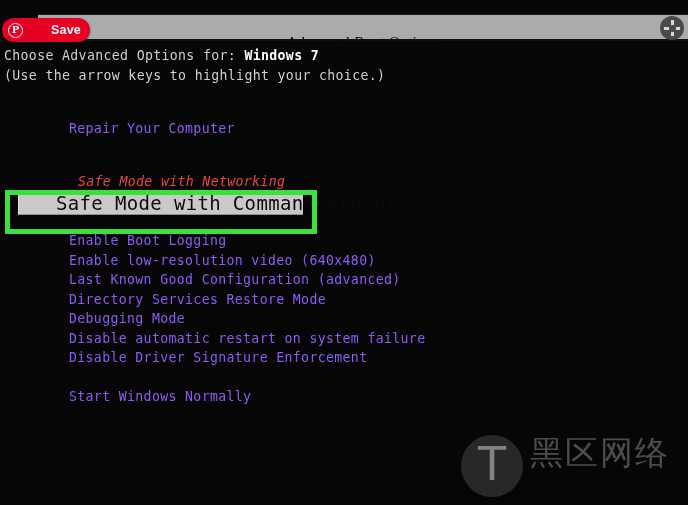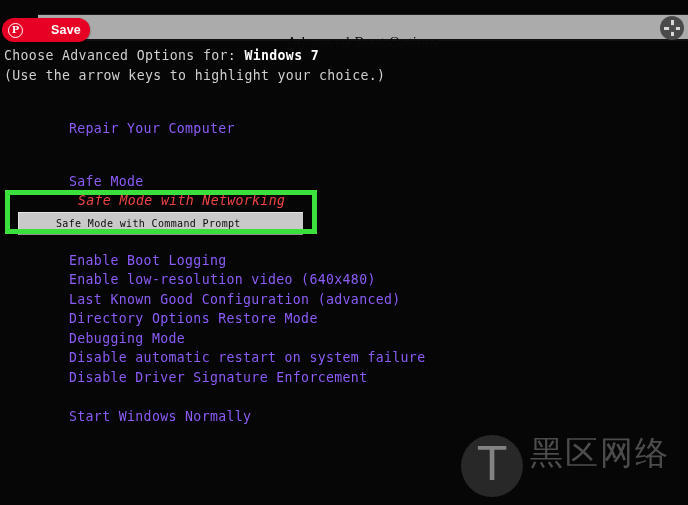--- a/index.html
+++ b/index.html
@@ -140,21 +140,21 @@
   }
   #selected-row {
     position:absolute;
     left:18px; top:1px;
     width:285px; height:23px;
     background:#c9c9c9;
     border-top:1px solid #e4e4e4;
     border-left:1px solid #e0e0e0;
     border-bottom:1px solid #8e8e8e;
     color:#0a0a0a;
-    font-size:10px;
+    font-size:19px;
     line-height:21px;
     padding-left:37px;
     white-space:pre;
     cursor:pointer;
     letter-spacing:0.35px;
   }
 
   
   #highlight-box {
     position:absolute;
@@ -251,33 +251,32 @@
     <div class="line hdr">(Use the arrow keys to highlight your choice.)</div>
 
     <div class="spacer"></div>
     <div class="spacer-sm"></div>
 
     <div class="opt">Repair Your Computer</div>
 
     <div class="spacer"></div>
     <div class="spacer-sm"></div>
 
-    <div class="opt">Safe Mode</div>
     <div id="row-networking">Safe Mode with Networking</div>
 
     <div id="selected-wrap">
       <div id="selected-row">Safe Mode with Command Prompt</div>
     </div>
 
     <div class="spacer-sm"></div>
 
     <div class="opt">Enable Boot Logging</div>
     <div class="opt">Enable low-resolution video (640x480)</div>
     <div class="opt">Last Known Good Configuration (advanced)</div>
-    <div class="opt">Directory Options Restore Mode</div>
+    <div class="opt">Directory Services Restore Mode</div>
     <div class="opt">Debugging Mode</div>
     <div class="opt">Disable automatic restart on system failure</div>
     <div class="opt">Disable Driver Signature Enforcement</div>
 
     <div class="spacer"></div>
 
     <div class="opt">Start Windows Normally</div>
   </div>
 
   <div id="highlight-box"></div>

